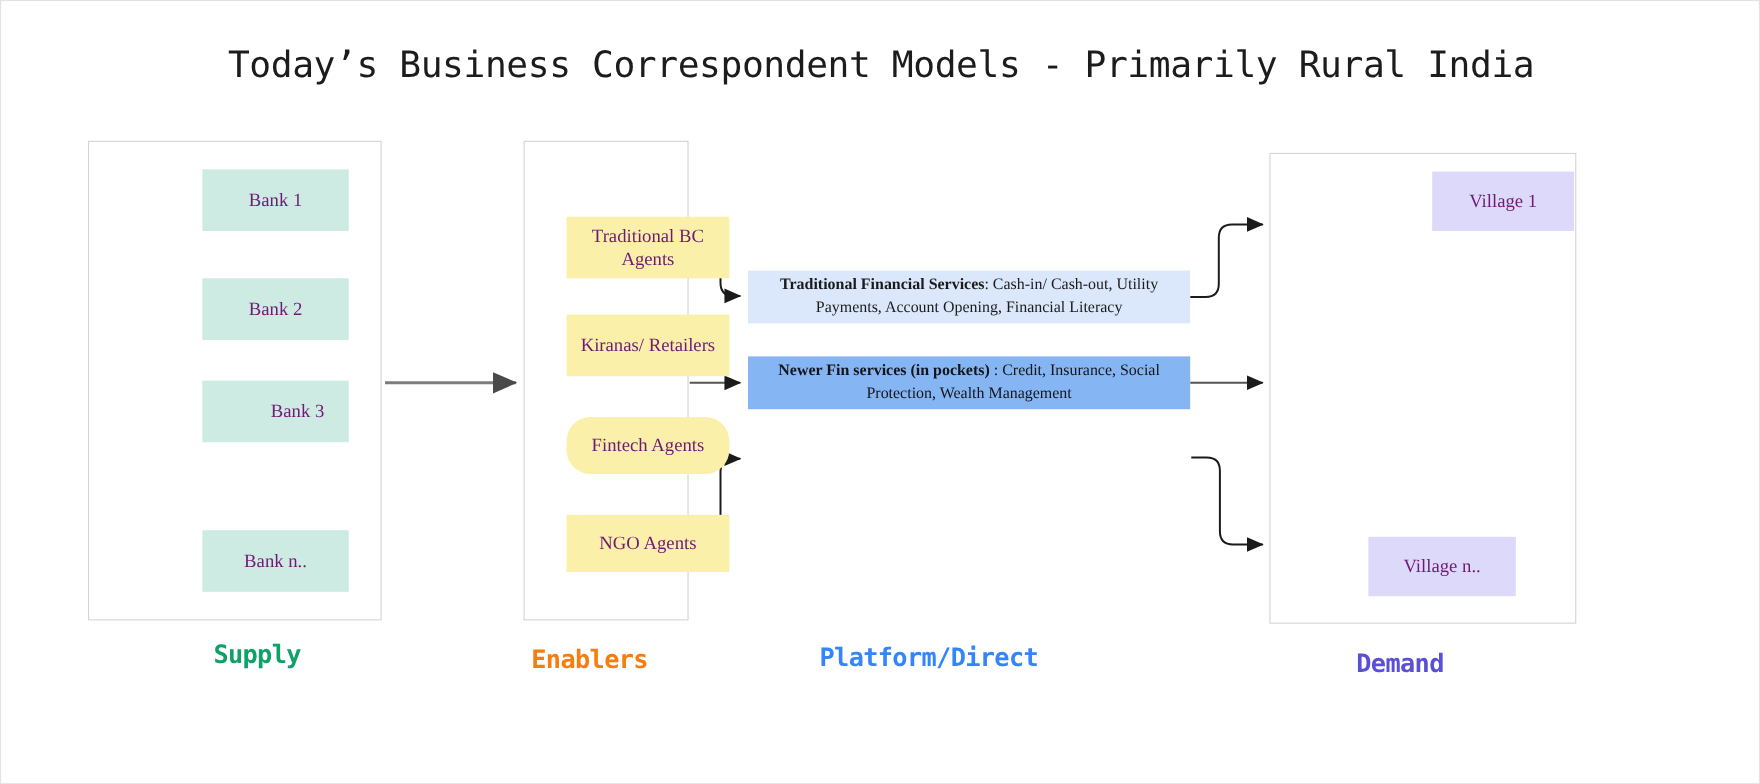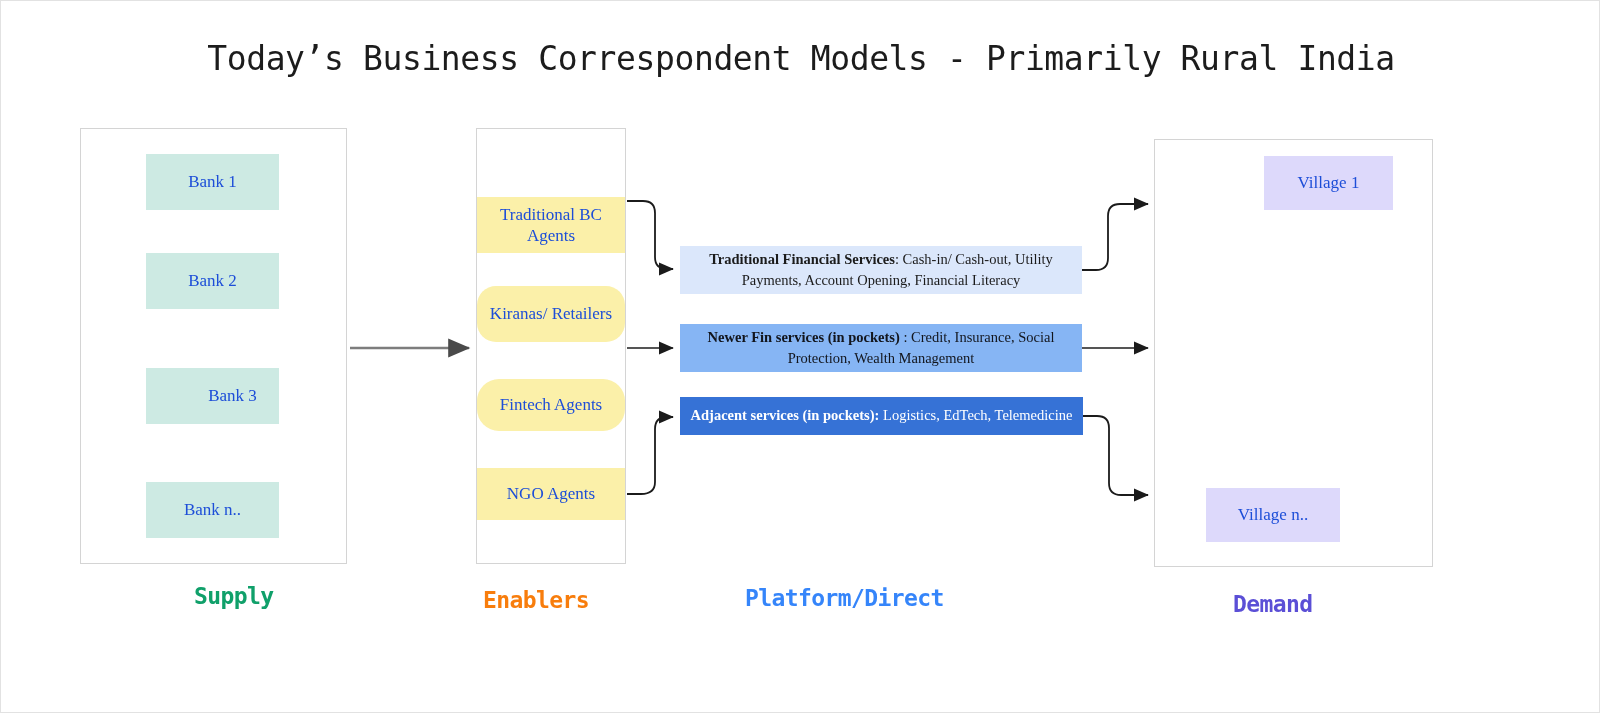--- a/index.html
+++ b/index.html
@@ -46,42 +46,43 @@
 
   
   .node {
     position: absolute;
     box-sizing: border-box;
     display: flex;
     align-items: center;
     justify-content: center;
     text-align: center;
     line-height: 1.25;
-    color: #1d4ed8;
+    color: #701a75;
+    margin-left: 38px;
   }
   .node-bank {
     background: #cdeae3;
     font-size: 17px;
     width: 133px;
     height: 56px;
     left: 145px;
   }
   #bank-1 { top: 153px; }
   #bank-2 { top: 252px; }
-  #bank-3 { top: 367px; padding-left: 40px; }
+  #bank-3 { top: 345px; padding-left: 40px; }
   #bank-n { top: 481px; }
 
   .node-enabler {
     background: #fbf0a9;
     font-size: 17px;
     width: 148px;
     left: 476px;
   }
   #enabler-trad    { top: 196px; height: 56px; }
-  #enabler-kirana  { top: 285px; height: 56px; border-radius: 19px; }
+  #enabler-kirana  { top: 285px; height: 56px; }
   #enabler-fintech { top: 378px; height: 52px; border-radius: 22px; }
   #enabler-ngo     { top: 467px; height: 52px; }
 
   .node-village {
     background: #ddd9fb;
     font-size: 17px;
     height: 54px;
   }
   #village-1 { left: 1263px; top: 155px; width: 129px; }
   #village-2 { left: 1178px; top: 262px; width: 132px; }
@@ -204,25 +205,20 @@
       <b>Traditional Financial Services</b><span>: </span><span>Cash-in/ Cash-out, Utility Payments, Account Opening, Financial Literacy</span>
     </span>
   </div>
 
   <div class="svc-bar" id="svc-newer">
     <span>
       <b>Newer Fin services (in pockets)</b><span> : </span><span>Credit, Insurance, Social Protection, Wealth Management</span>
     </span>
   </div>
 
-  <div class="svc-bar" id="svc-adjacent">
-    <span>
-      <b>Adjacent services (in pockets):</b><span> </span><span>Logistics, EdTech, Telemedicine</span>
-    </span>
-  </div>
 
   <div class="node node-village" id="village-1">
     <span>Village 1</span>
   </div>
   <div class="node node-village" id="village-n">
     <span>Village n..</span>
   </div>
 
   <div class="footer-label" id="label-supply">Supply</div>
   <div class="footer-label" id="label-enablers">Enablers</div>

